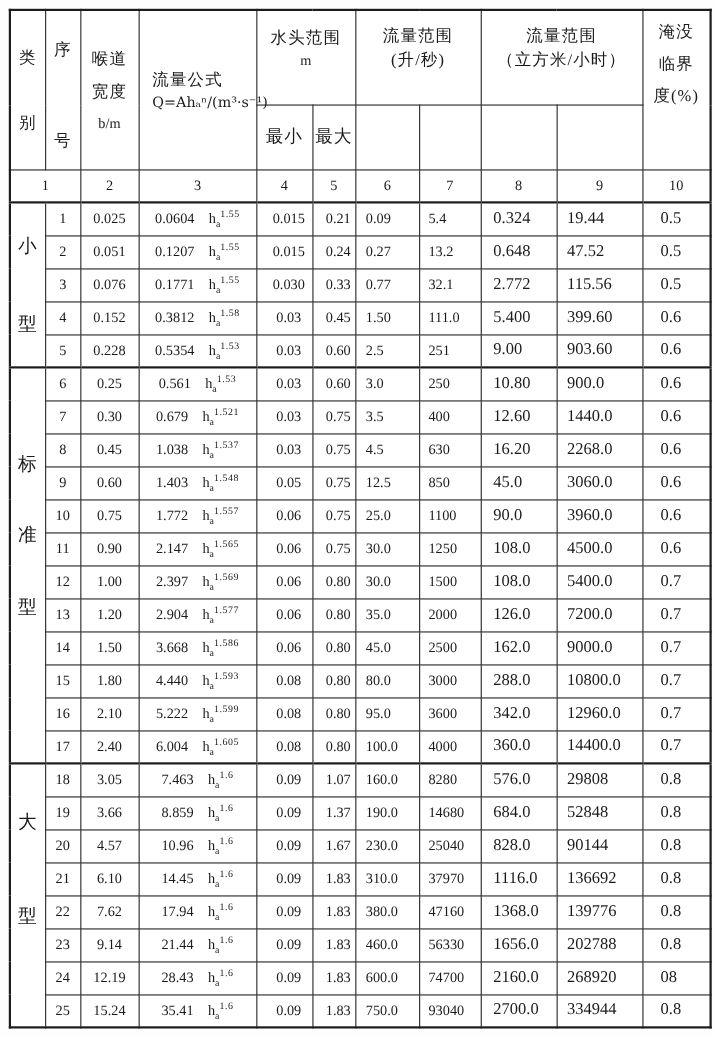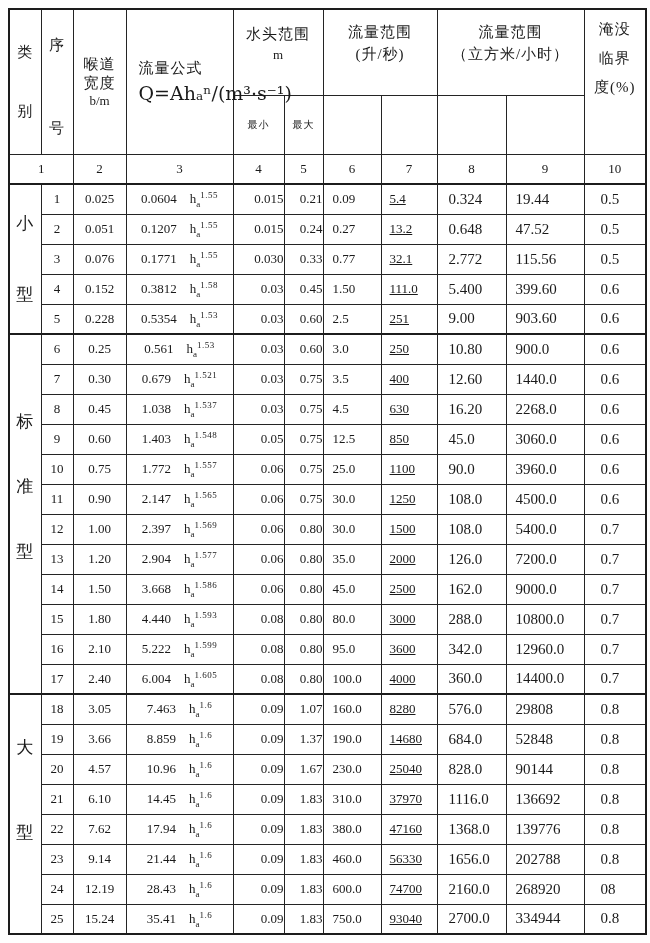--- a/index.html
+++ b/index.html
@@ -26,51 +26,51 @@
   
   thead th { font-size:15px; letter-spacing:1px; vertical-align:middle; text-align:center; }
   tr.h1 { height:86px; }
   tr.h2 { height:58px; }
   tr.h3 { height:30px; }
 
   th.full { height:145px; }
   .vstack { display:flex; flex-direction:column; align-items:center; justify-content:center; height:100%; }
   th.cat-h .vstack { gap:40px; }
   th.serial-h .vstack { justify-content:space-between; padding:26px 0 16px; }
-  th.throat-h .vstack { letter-spacing:1px; }
+  th.throat-h .vstack { gap:11px; letter-spacing:1px; }
   th.throat-h .latin { font-size:13px; letter-spacing:0; font-family:"Liberation Serif","DejaVu Serif",serif; }
   th.formula-h { text-align:left; padding-left:12px; }
   th.formula-h .vstack { align-items:flex-start; gap:4px; }
-  th.formula-h .expr { font-size:19px; letter-spacing:0; font-family:"DejaVu Serif","DejaVu Sans",serif; }
+  th.formula-h .expr { font-size:13px; letter-spacing:0; font-family:"DejaVu Serif","DejaVu Sans",serif; }
   th.range-h .vstack { gap:3px; padding-bottom:18px; }
   th.range-h .latin { font-size:13px; letter-spacing:0; }
   th.sub-h .vstack { justify-content:flex-start; padding-top:10px; gap:10px; }
-  th.minmax { font-size:10px; vertical-align:middle; }
+  th.minmax { font-size:16px; vertical-align:middle; }
   tr.h3 td { font-size:13px; text-align:center; font-family:"Liberation Serif","DejaVu Serif",serif; }
 
   
   tbody tr { height:30px; }
   tbody td { font-size:13px; vertical-align:middle; overflow:hidden; white-space:nowrap; }
   tr.group-start td { border-top:2px solid #1c1c1c; }
 
   td.cat { font-size:17px; letter-spacing:1px; }
   td.cat .vstack { justify-content:center; }
   td.cat-small .vstack { gap:48px; }
   td.cat-standard .vstack { gap:42px; padding-bottom:56px; }
   td.cat-large .vstack { gap:62px; padding-bottom:48px; }
 
   td.c-no { text-align:center; }
   td.c-b { text-align:center; }
   td.c-formula { text-align:center; }
   td.c-formula .coef { margin-right:13px; }
   td.c-formula sub { font-size:9px; }
   td.c-formula sup { font-size:9px; letter-spacing:0.5px; }
-  td.c-min, td.c-max { text-align:right; padding-left:8px; }
+  td.c-min, td.c-max { text-align:center; padding-left:8px; }
   td.c-lmin { text-align:left; padding-left:9px; }
-  td.c-lmax { text-align:left; padding-left:8px;text-decoration:underline; }
+  td.c-lmax { text-align:left; padding-left:8px; }
   td.c-mmin { text-align:left; padding-left:11px; font-size:15px; }
   td.c-mmax { text-align:left; padding-left:9px; font-size:15px; }
   td.c-sub { text-align:left; padding-left:16px; font-size:15px; }
 </style>
 </head>
 <body>
 
 <div class="page">
   <table class="spec">
     <colgroup>

